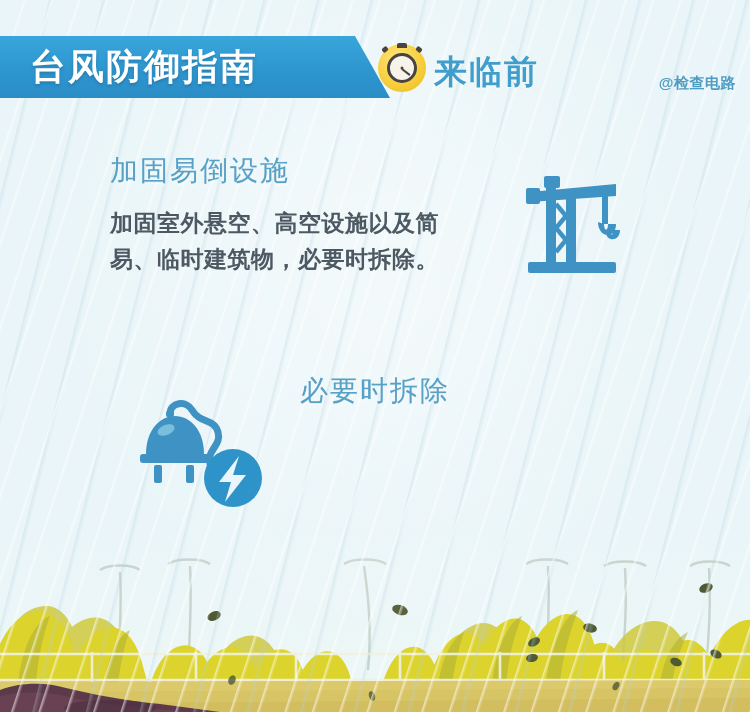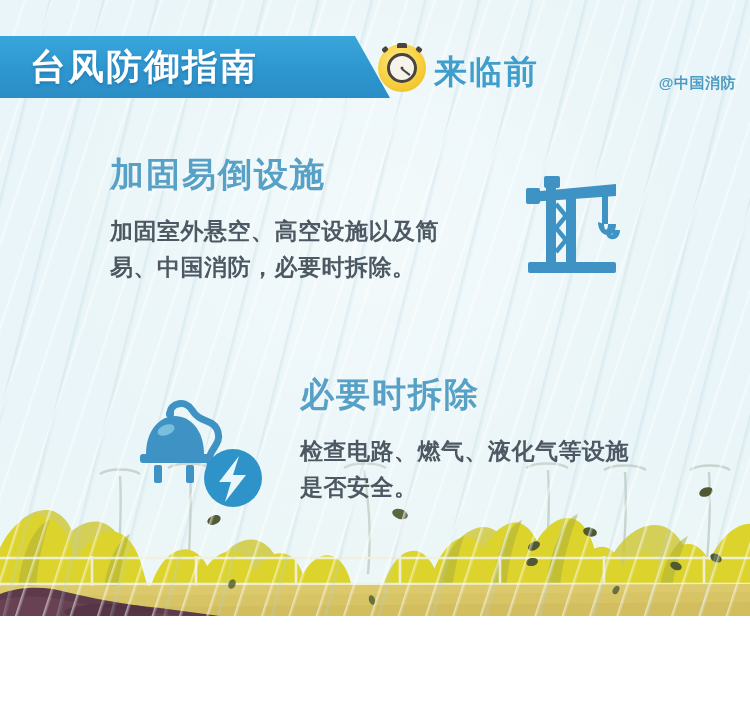--- a/index.html
+++ b/index.html
@@ -3,21 +3,21 @@
 <meta charset="utf-8">
 <style>
   * { margin:0; padding:0; box-sizing:border-box; }
   html, body {
     width:750px; height:712px;
     font-family:"Liberation Sans", "DejaVu Sans", sans-serif;
     overflow:hidden;
   }
   #poster {
     position:relative;
-    width:750px; height:616px;
+    width:750px; height:712px;
     background:#e9f5f8;
     overflow:hidden;
   }
   
   .texture {
     position:absolute; inset:0;
     background-image:
       repeating-linear-gradient(108deg,
         rgba(255,255,255,0) 0px,
         rgba(255,255,255,0) 22px,
@@ -110,21 +110,21 @@
     font-size:15px; font-weight:bold; color:#4e9cc2;
     letter-spacing:.5px; z-index:11;
   }
 
   
   .block { position:absolute; z-index:9; }
   .b1 { left:110px; top:152px; width:370px; }
   .b2 { left:300px; top:372px; width:350px; }
 
   .head {
-    font-size:34px; font-weight:bold;
+    font-size:28px; font-weight:normal;
     color:#57a1c6; letter-spacing:2px;
     text-shadow:0 2px 2px rgba(255,255,255,.85), 0 1px 0 rgba(120,170,195,.35);
     white-space:nowrap;
   }
   .body-txt {
     margin-top:16px;
     font-size:23px; font-weight:bold;
     line-height:1.55; color:#4c5862;
     letter-spacing:.5px;
   }
@@ -254,25 +254,25 @@
 
   <div class="stopwatch">
     <div class="sw-top"></div>
     <div class="sw-ear-l"></div>
     <div class="sw-ear-r"></div>
     <div class="sw-face"></div>
   </div>
 
   <div class="banner-sub">来临前</div>
 
-  <div class="handle">@中国消防</div>
+  <div class="handle">@检查电路</div>
 
   <div class="block b1">
     <div class="head">加固易倒设施</div>
-    <div class="body-txt">加固室外悬空、高空设施以及简易、中国消防，必要时拆除。</div>
+    <div class="body-txt">加固室外悬空、高空设施以及简易、临时建筑物，必要时拆除。</div>
   </div>
 
   <svg class="icon crane" width="120" height="118" viewBox="0 0 120 118">
     <g fill="#3f93c4">
 
       <path d="M18 30 L104 22 L104 34 L18 40 Z"></path>
 
       <rect x="14" y="26" width="14" height="16" rx="2"></rect>
 
       <rect x="34" y="22" width="10" height="82"></rect>
@@ -288,21 +288,20 @@
 
       <rect x="90" y="32" width="6" height="30"></rect>
 
       <path d="M86 60 C86 76 104 78 104 62 L96 62 C96 70 92 69 92 62 Z"></path>
       <path d="M94 70 C94 80 108 80 108 68 L101 68 C101 74 99 74 99 70 Z"></path>
     </g>
   </svg>
 
   <div class="block b2">
     <div class="head">必要时拆除</div>
-    <div class="body-txt">检查电路、燃气、液化气等设施是否安全。</div>
   </div>
 
   <svg class="icon plug" width="130" height="120" viewBox="0 0 130 120">
     <g fill="none" stroke="#3f93c4" stroke-width="7" stroke-linecap="round">
 
       <path d="M30 22 C30 10 46 8 52 18 C60 32 74 26 78 40 C82 54 66 58 70 72 C72 80 80 84 88 82"></path>
     </g>
     <g fill="#3f93c4">
 
       <path d="M6 62 C6 38 20 24 35 24 C50 24 64 38 64 62 Z"></path>

